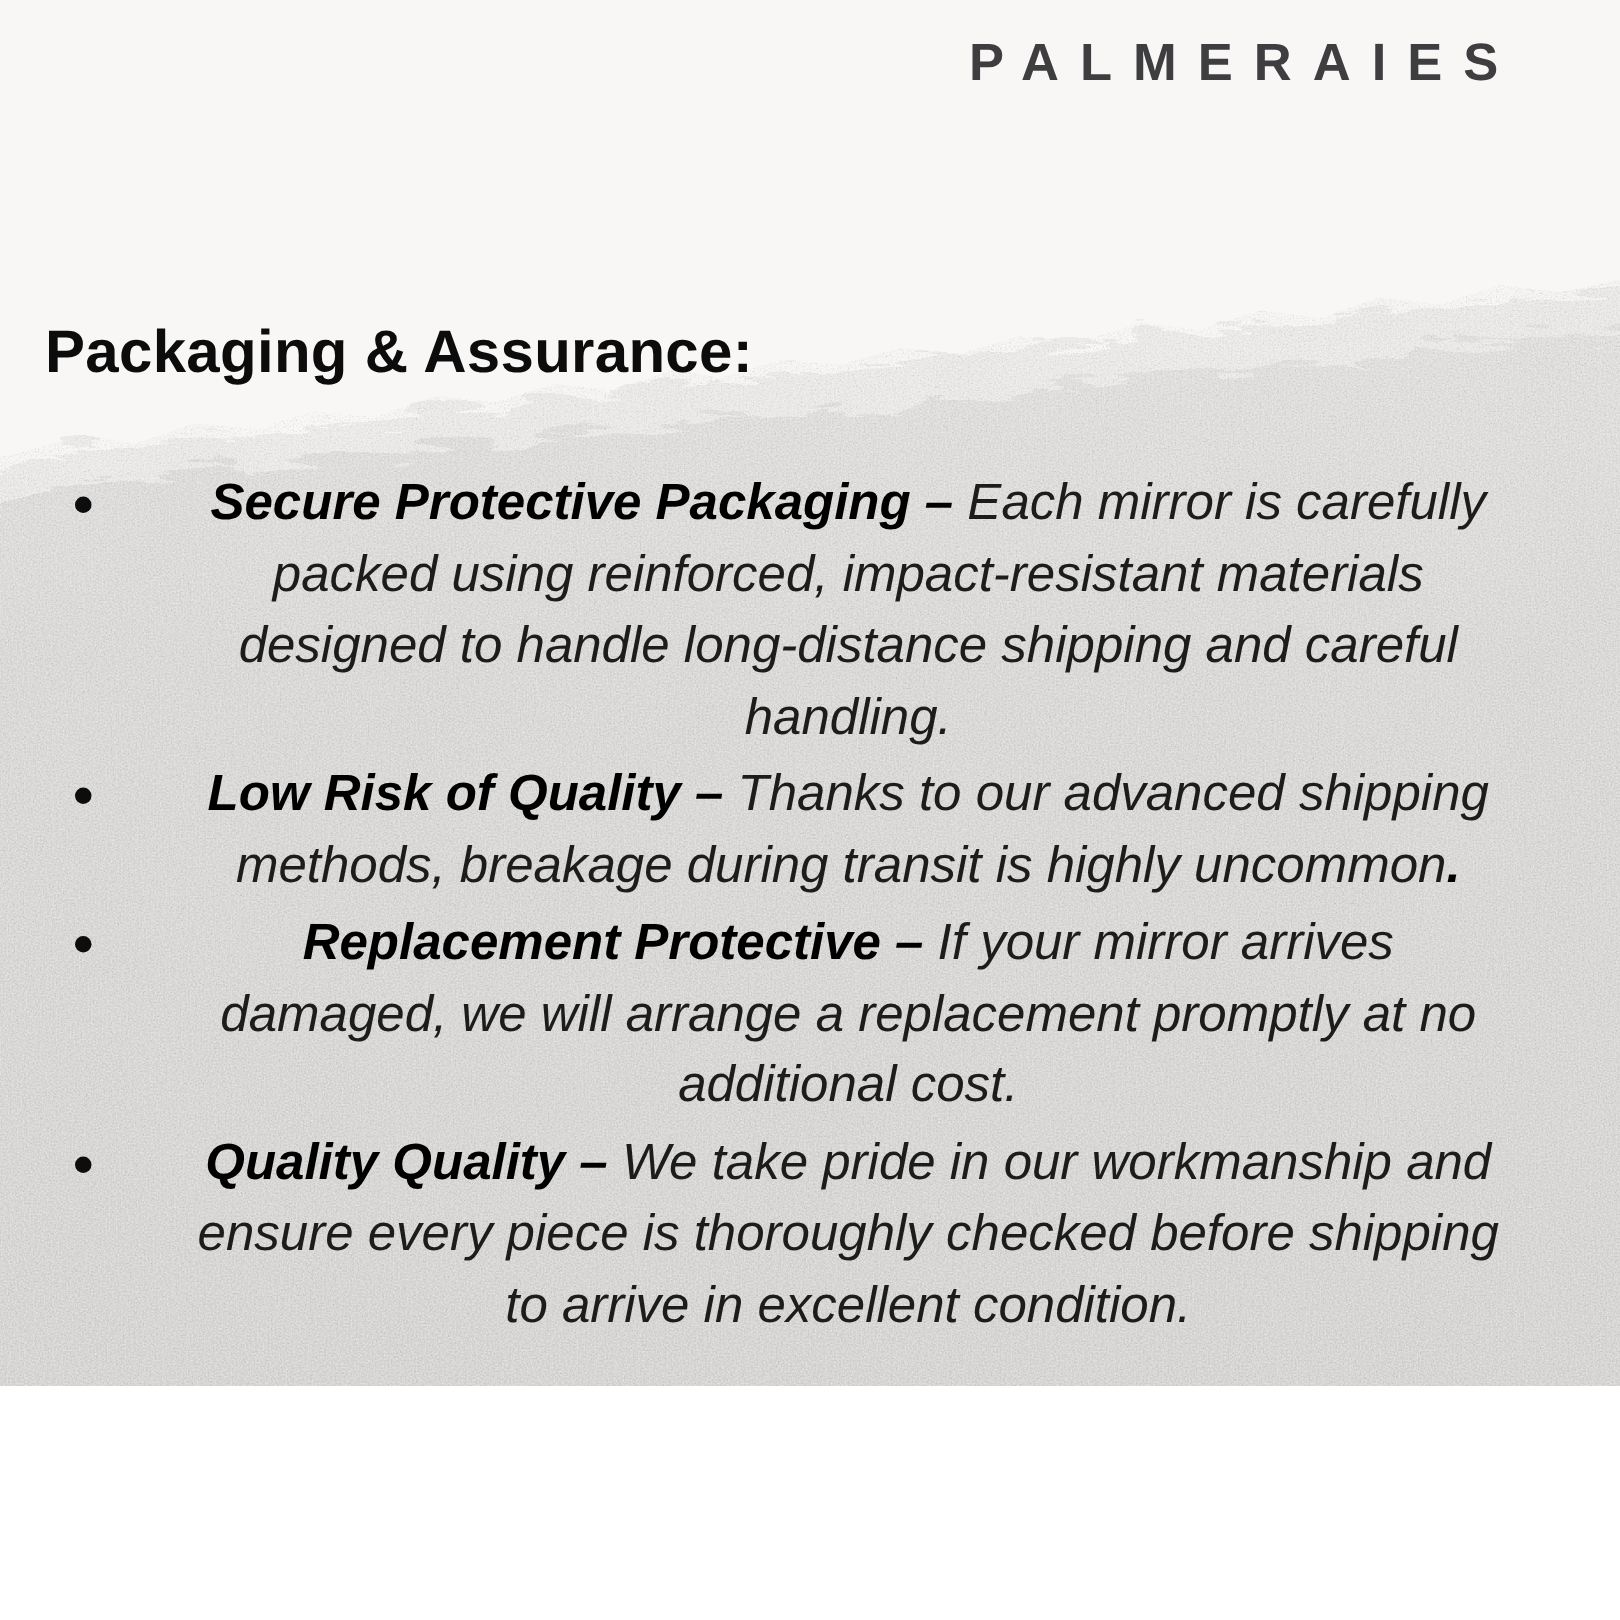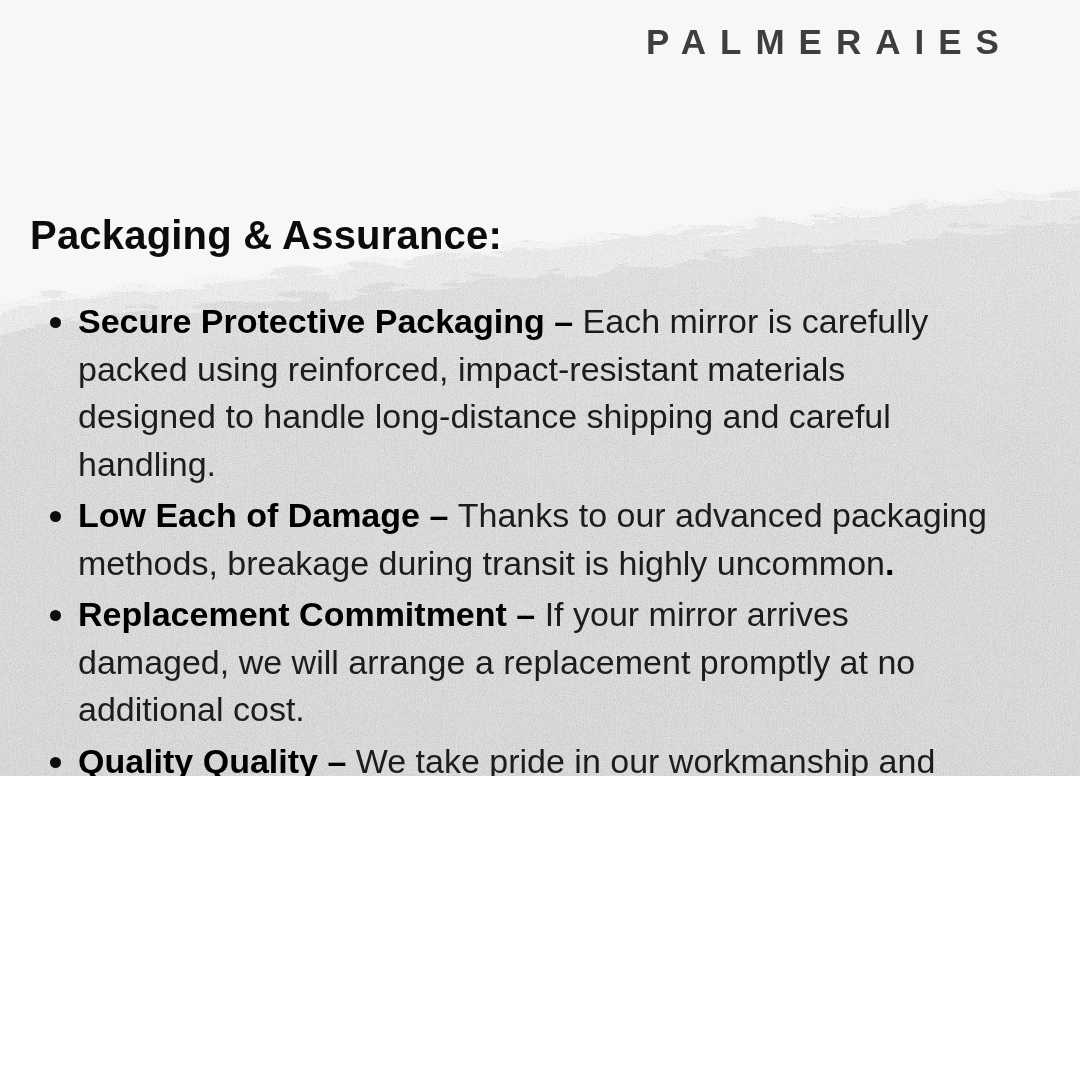--- a/index.html
+++ b/index.html
@@ -1,22 +1,23 @@
 <!DOCTYPE html>
 <html><head>
 <meta charset="utf-8">
 <style>
   html, body { margin: 0; padding: 0; background: #ffffff; }
   .canvas {
     position: relative;
     width: 1080px;
-    height: 776px;
+    height: 924px;
     overflow: hidden;
     background: #f8f7f5;
     font-family: "Liberation Sans", sans-serif;
+    text-align: center;
   }
   .texture { position: absolute; left: 0; top: 0; width: 1080px; height: 1080px; }
   .brand {
     position: absolute;
     left: 646px;
     top: 22px;
     font-size: 35px;
     font-weight: 700;
     letter-spacing: 14px;
     color: #3e3e40;
@@ -29,28 +30,29 @@
     margin: 12px;
     font-size: 40px;
     font-weight: 700;
     color: #0c0c0c;
     letter-spacing: 0.2px;
     color: #0c0c0c;
   }
   .bullets {
     position: absolute;
     left: 48px;
-    top: 298px;
+    top: 312px;
     width: 1005px;
     margin: 0;
     padding: 0;
     list-style: none;
     font-size: 34px;
     line-height: 47.5px;
     color: #1c1c1c;
+    font-style: italic;
   }
   .bullets li { position: relative; padding-left: 30px; margin: 0 0 4px 0; }
   .dot {
     position: absolute;
     left: 2px;
     top: 19px;
     width: 11px;
     height: 11px;
     border-radius: 50%;
     background: #0d0d0d;
@@ -109,23 +111,23 @@
 
   <div class="brand">PALMERAIES</div>
 
   <h1 class="heading">Packaging &amp; Assurance:</h1>
 
   <ul class="bullets">
     <li><span class="dot"></span><span class="lead">Secure Protective Packaging – </span><span class="body">Each mirror is carefully
 packed using reinforced, impact-resistant materials
 designed to handle long-distance shipping and careful
 handling.</span><span class="lead"></span></li>
-    <li><span class="dot"></span><span class="lead">Low Each of Damage – </span><span class="body">Thanks to our advanced packaging
+    <li><span class="dot"></span><span class="lead">Low Risk of Quality – </span><span class="body">Thanks to our advanced shipping
 methods, breakage during transit is highly uncommon</span><span class="lead">.</span></li>
-    <li><span class="dot"></span><span class="lead">Replacement Commitment – </span><span class="body">If your mirror arrives
+    <li><span class="dot"></span><span class="lead">Replacement Protective – </span><span class="body">If your mirror arrives
 damaged, we will arrange a replacement promptly at no
 additional cost.</span><span class="lead"></span></li>
     <li><span class="dot"></span><span class="lead">Quality Quality – </span><span class="body">We take pride in our workmanship and
 ensure every piece is thoroughly checked before shipping
 to arrive in excellent condition.</span><span class="lead"></span></li>
   </ul>
 
 </div>
 
 </body></html>

